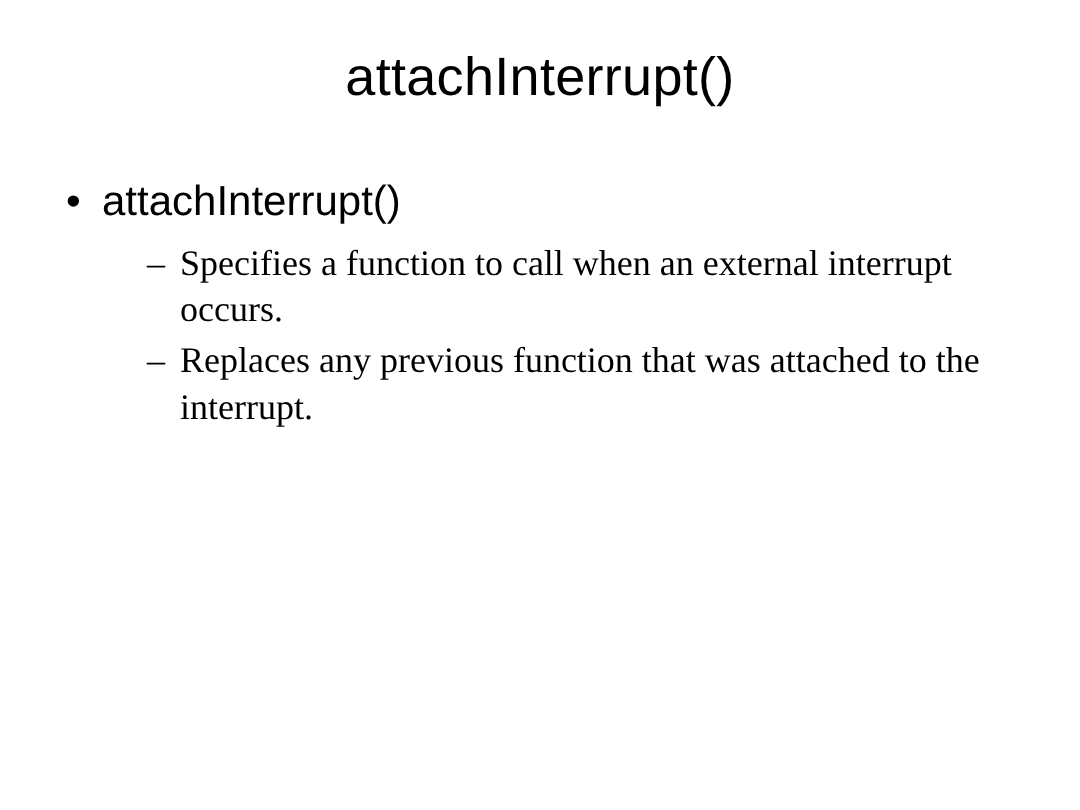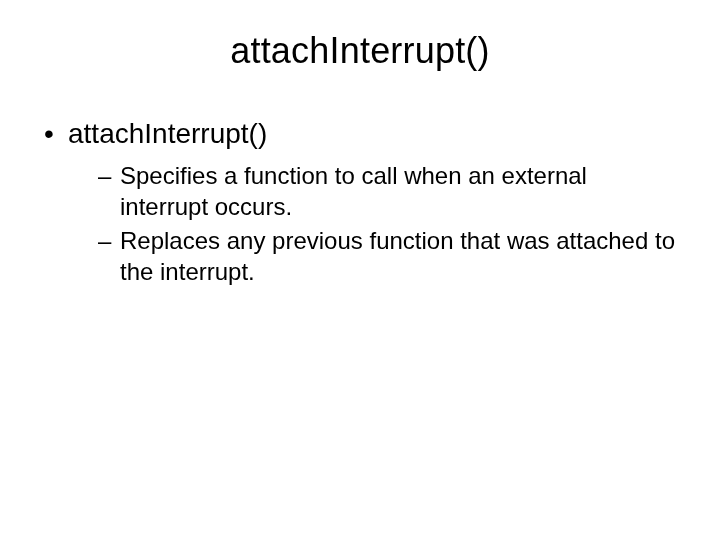--- a/index.html
+++ b/index.html
@@ -41,20 +41,21 @@
     content: "•";
     position: absolute;
     left: 4px;
     top: 0;
     font-size: 28px;
   }
   ul.level2 {
     list-style: none;
     margin: 10px 0 0 0;
     padding: 0 0 0 30px;
+    font-family: Liberation Serif, serif;
   }
   ul.level2 > li {
     position: relative;
     padding-left: 22px;
     font-size: 24px;
     line-height: 1.28;
     margin-bottom: 4px;
   }
   ul.level2 > li::before {
     content: "–";

